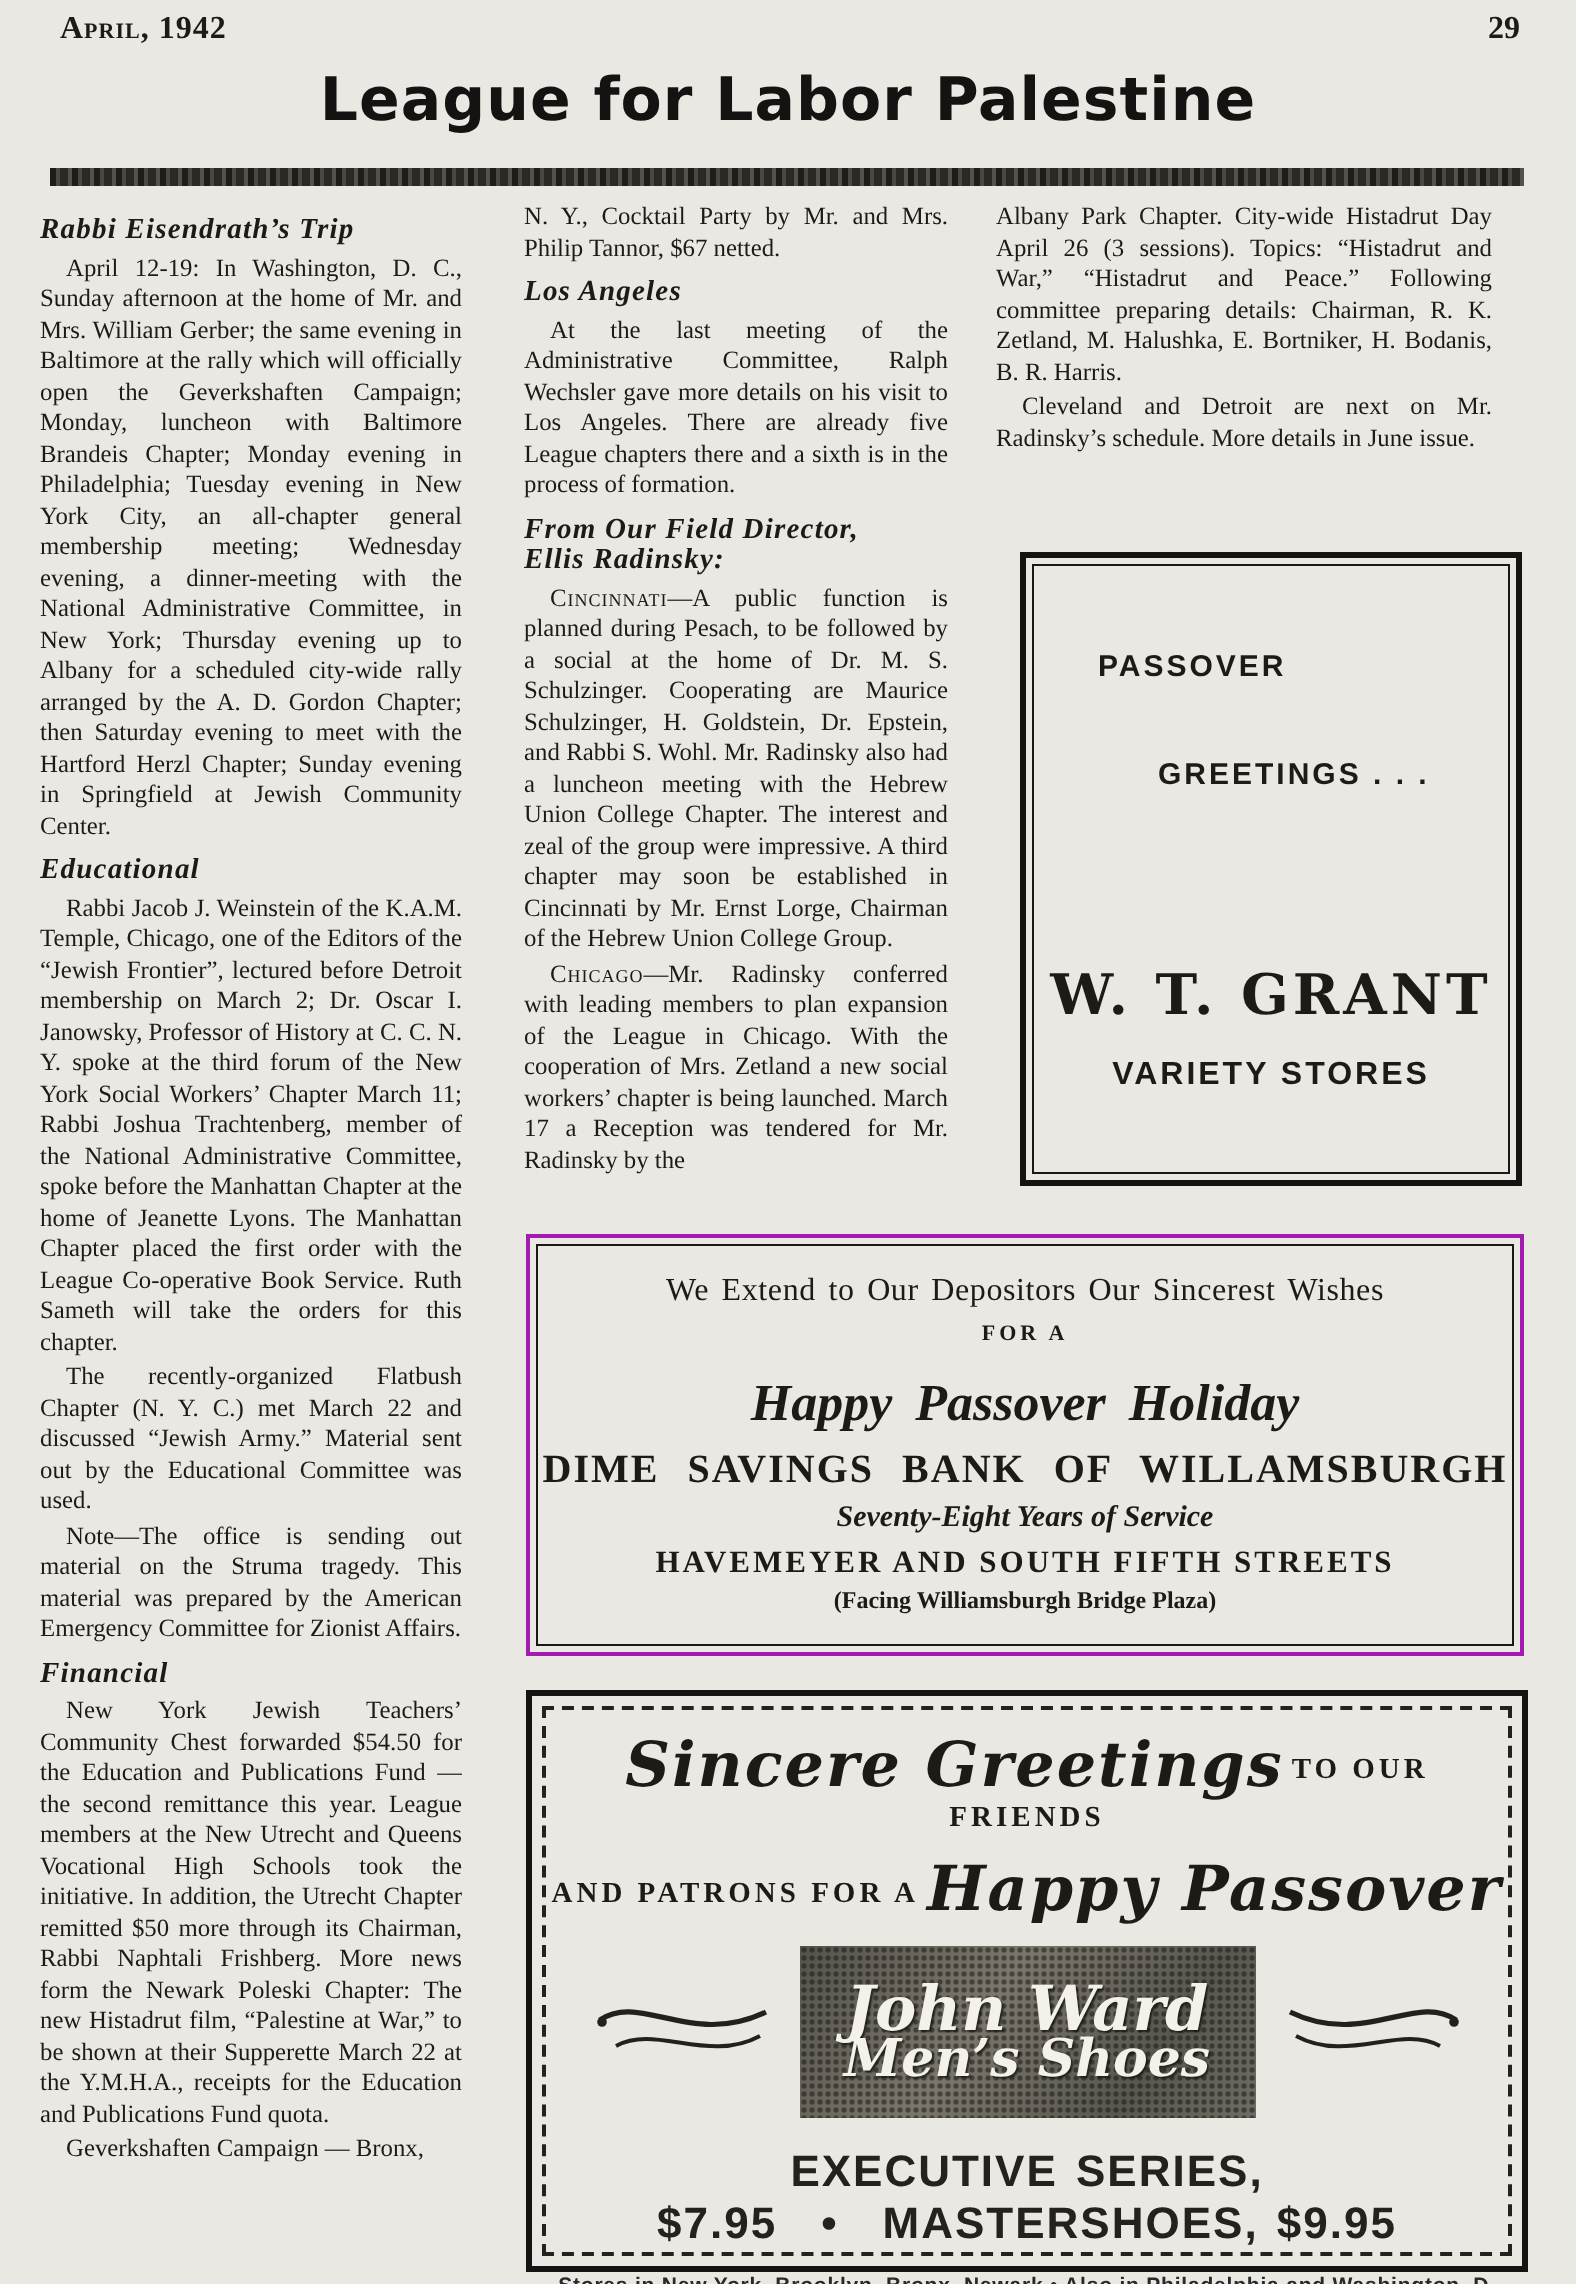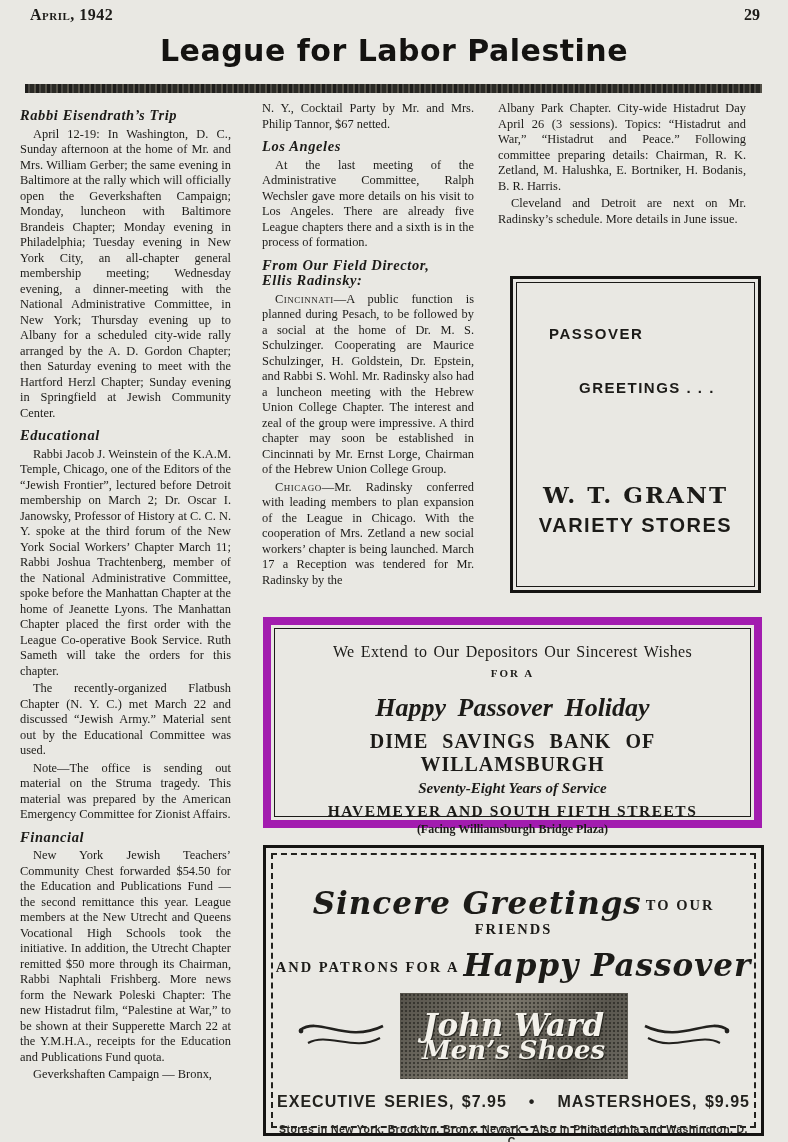--- a/index.html
+++ b/index.html
@@ -29,54 +29,54 @@
   .subhead2 { margin:0 0 3px 0; font-size:14.5px; font-weight:bold; font-style:italic; letter-spacing:.6px; text-align:left; }
   .smallcaps { font-variant:small-caps; letter-spacing:.5px; }
   
   .grant-ad { position:absolute; left:510px; top:276px; width:251px; height:317px;
     border:3px solid #151412; padding:3px; box-sizing:border-box; }
   .grant-inner { border:1.5px solid #1a1917; width:100%; height:100%; box-sizing:border-box; position:relative;
     font-family:"Liberation Sans", sans-serif; }
   .g1 { position:absolute; left:32px; top:42px; font-size:15px; font-weight:bold; letter-spacing:1.5px; }
   .g2 { position:absolute; left:62px; top:96px; font-size:15px; font-weight:bold; letter-spacing:1.5px; }
   .g3 { position:absolute; left:0; right:0; top:198px; text-align:center; font-family:"DejaVu Serif", serif;
-        font-weight:bold; font-size:23px; letter-spacing:2px; }
-  .g4 { position:absolute; left:0; right:0; top:231px; text-align:center; font-size:20px; font-weight:bold; letter-spacing:1.5px; }
+        font-weight:bold; font-size:28px; letter-spacing:2px; }
+  .g4 { position:absolute; left:0; right:0; top:246px; text-align:center; font-size:16px; font-weight:bold; letter-spacing:1.5px; }
   
   .dime-ad { position:absolute; left:263px; top:617px; width:499px; height:211px;
-    border:8px solid #a21caf; padding:3px; box-sizing:border-box; }
+    border:2px solid #a21caf; padding:3px; box-sizing:border-box; }
   .dime-inner { border:1px solid #1a1917; width:100%; height:100%; box-sizing:border-box;
     display:flex; flex-direction:column; align-items:center; text-align:center; }
   .d1 { margin-top:14px; font-size:16px; letter-spacing:.3px; word-spacing:2px; }
   .d2 { margin-top:6px;  font-size:11px; font-weight:bold; letter-spacing:2px; }
   .d3 { margin-top:14px;  font-size:26px; font-weight:bold; font-style:italic; word-spacing:5px; }
   .d4 { margin-top:7px;  font-size:20px; font-weight:bold; letter-spacing:1px; word-spacing:8px; }
   .d5 { margin-top:4px;  font-size:15px; font-weight:bold; font-style:italic; }
   .d6 { margin-top:5px;  font-size:15.5px; font-weight:bold; letter-spacing:1.5px; }
   .d7 { margin-top:2px;  font-size:12px; font-weight:bold; }
   
   .jw-ad { position:absolute; left:263px; top:845px; width:501px; height:291px;
     border:3px solid #151412; padding:5px; box-sizing:border-box; }
   .jw-inner { border:2px dashed #23221f; width:100%; height:100%; box-sizing:border-box; position:relative; text-align:center; }
-  .jw-line1 { margin-top:30px; }
+  .jw-line1 { margin-top:10px; }
   .jw-line2 { margin-top:5px; }
   .script { font-family:"DejaVu Serif", serif; font-style:italic; font-weight:bold; font-size:31px; letter-spacing:1px; }
   .caps { font-family:"Liberation Serif", serif; font-weight:bold; font-size:14.5px; letter-spacing:2px; vertical-align:4px; }
   .jw-logo-row { margin-top:10px; display:flex; justify-content:center; align-items:center; gap:14px; }
   .jw-logo { width:228px; height:86px; position:relative;
     background:#6e6b62;
     background-image:radial-gradient(circle, rgba(25,24,20,.55) 1px, transparent 1.6px),
                      linear-gradient(125deg, #55524a 0%, #7a766b 40%, #59564e 75%, #6e6b62 100%);
     background-size:4px 4px, 100% 100%;
     color:#f3f1ea; display:flex; flex-direction:column; justify-content:center; }
   .jw-logo-l1 { font-family:"DejaVu Serif", serif; font-style:italic; font-weight:bold; font-size:31px; line-height:30px; letter-spacing:0px; text-shadow:1px 1px 1px rgba(20,20,15,.8); }
   .jw-logo-l2 { font-family:"DejaVu Serif", serif; font-style:italic; font-weight:bold; font-size:26px; line-height:26px; margin-top:-3px; text-shadow:1px 1px 1px rgba(20,20,15,.8); }
   .flourish { flex:0 0 auto; }
   .flourish.flip { transform:scaleX(-1); }
-  .jw-prices { margin-top:14px; font-family:"Liberation Sans", sans-serif; font-size:16px; letter-spacing:1px; word-spacing:2px; color:#23221e; }
+  .jw-prices { margin-top:14px; font-family:"Liberation Sans", sans-serif; font-size:22px; letter-spacing:1px; word-spacing:2px; color:#23221e; }
   .jw-prices .dot { margin:0 22px; font-weight:bold; }
   .jw-prices b { font-weight:bold; }
   .jw-stores { margin-top:12px; font-family:"Liberation Sans", sans-serif; font-size:10.5px; font-weight:bold; letter-spacing:.4px; color:#2a2925; }
 </style>
 </head>
 <body>
 
 <div class="page">
 
   <div class="runhead">

